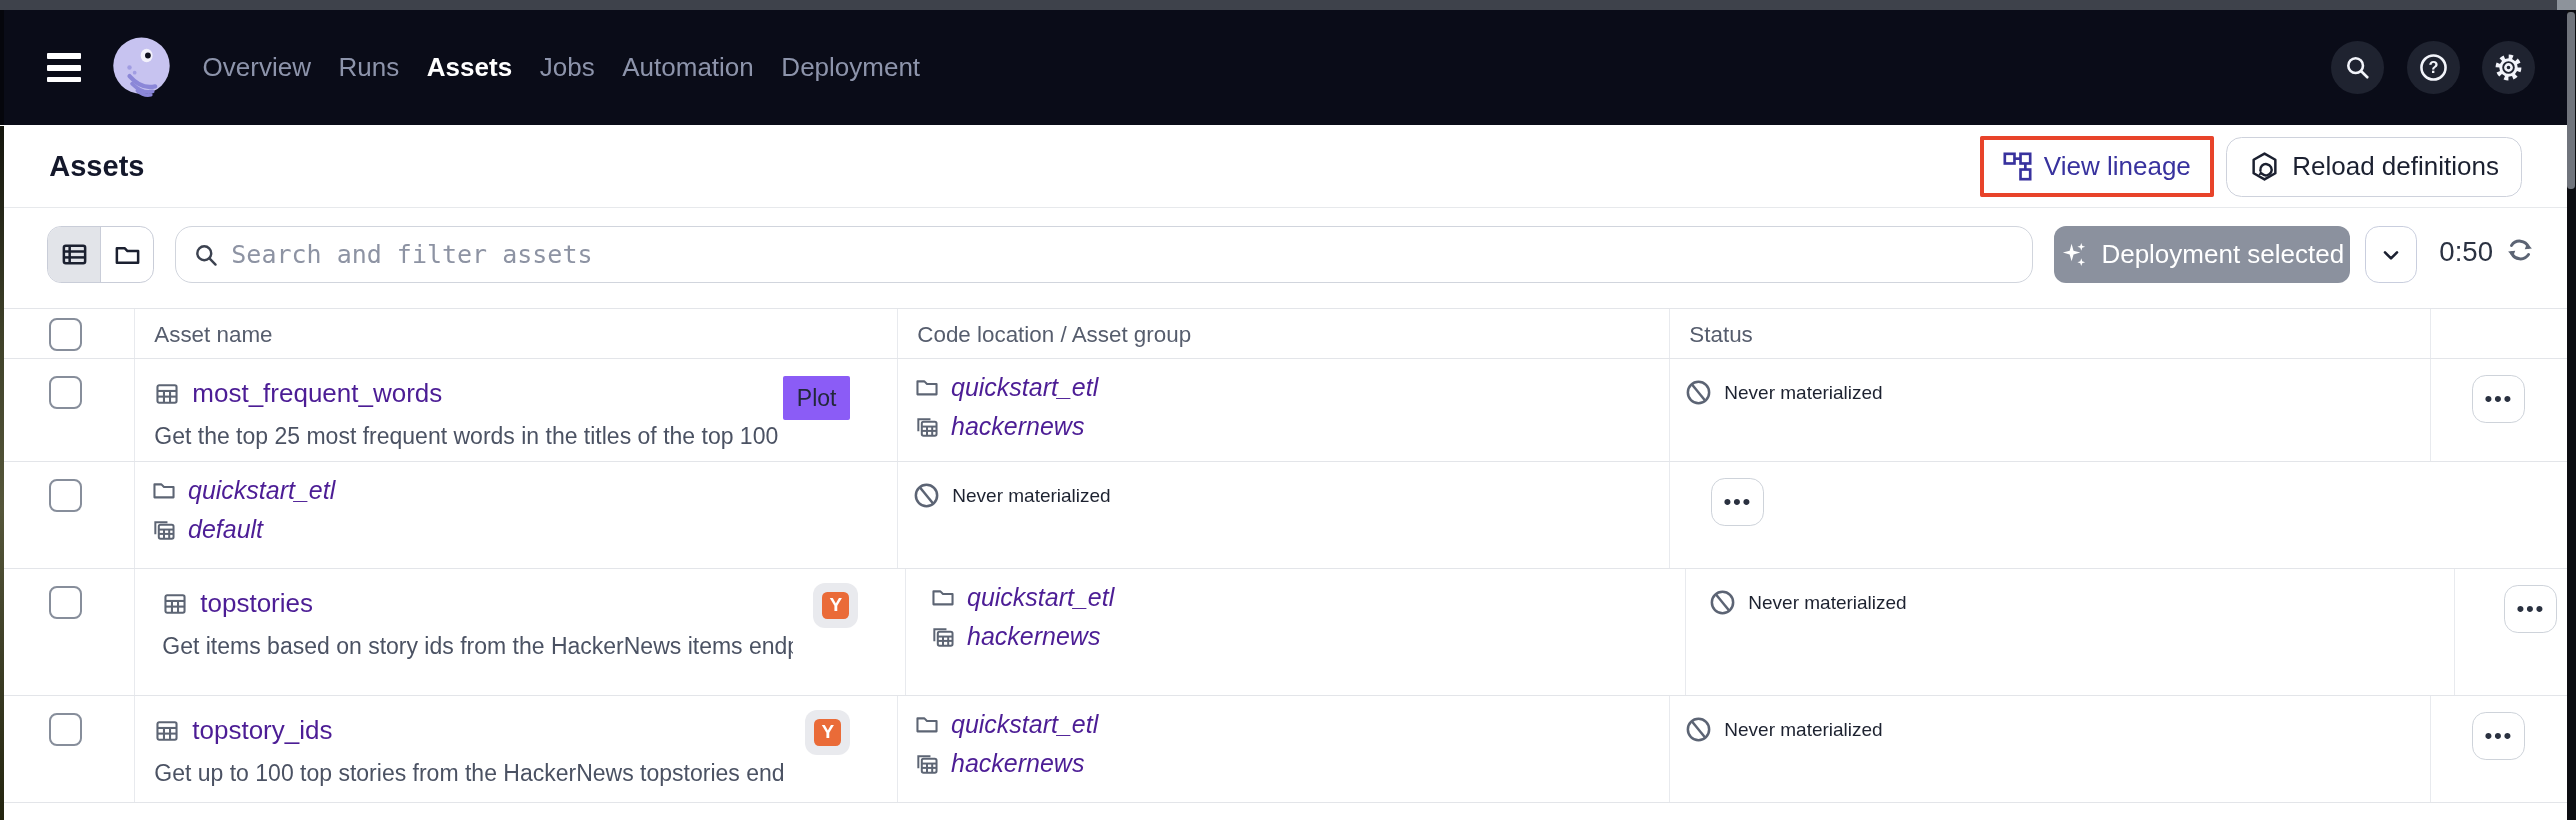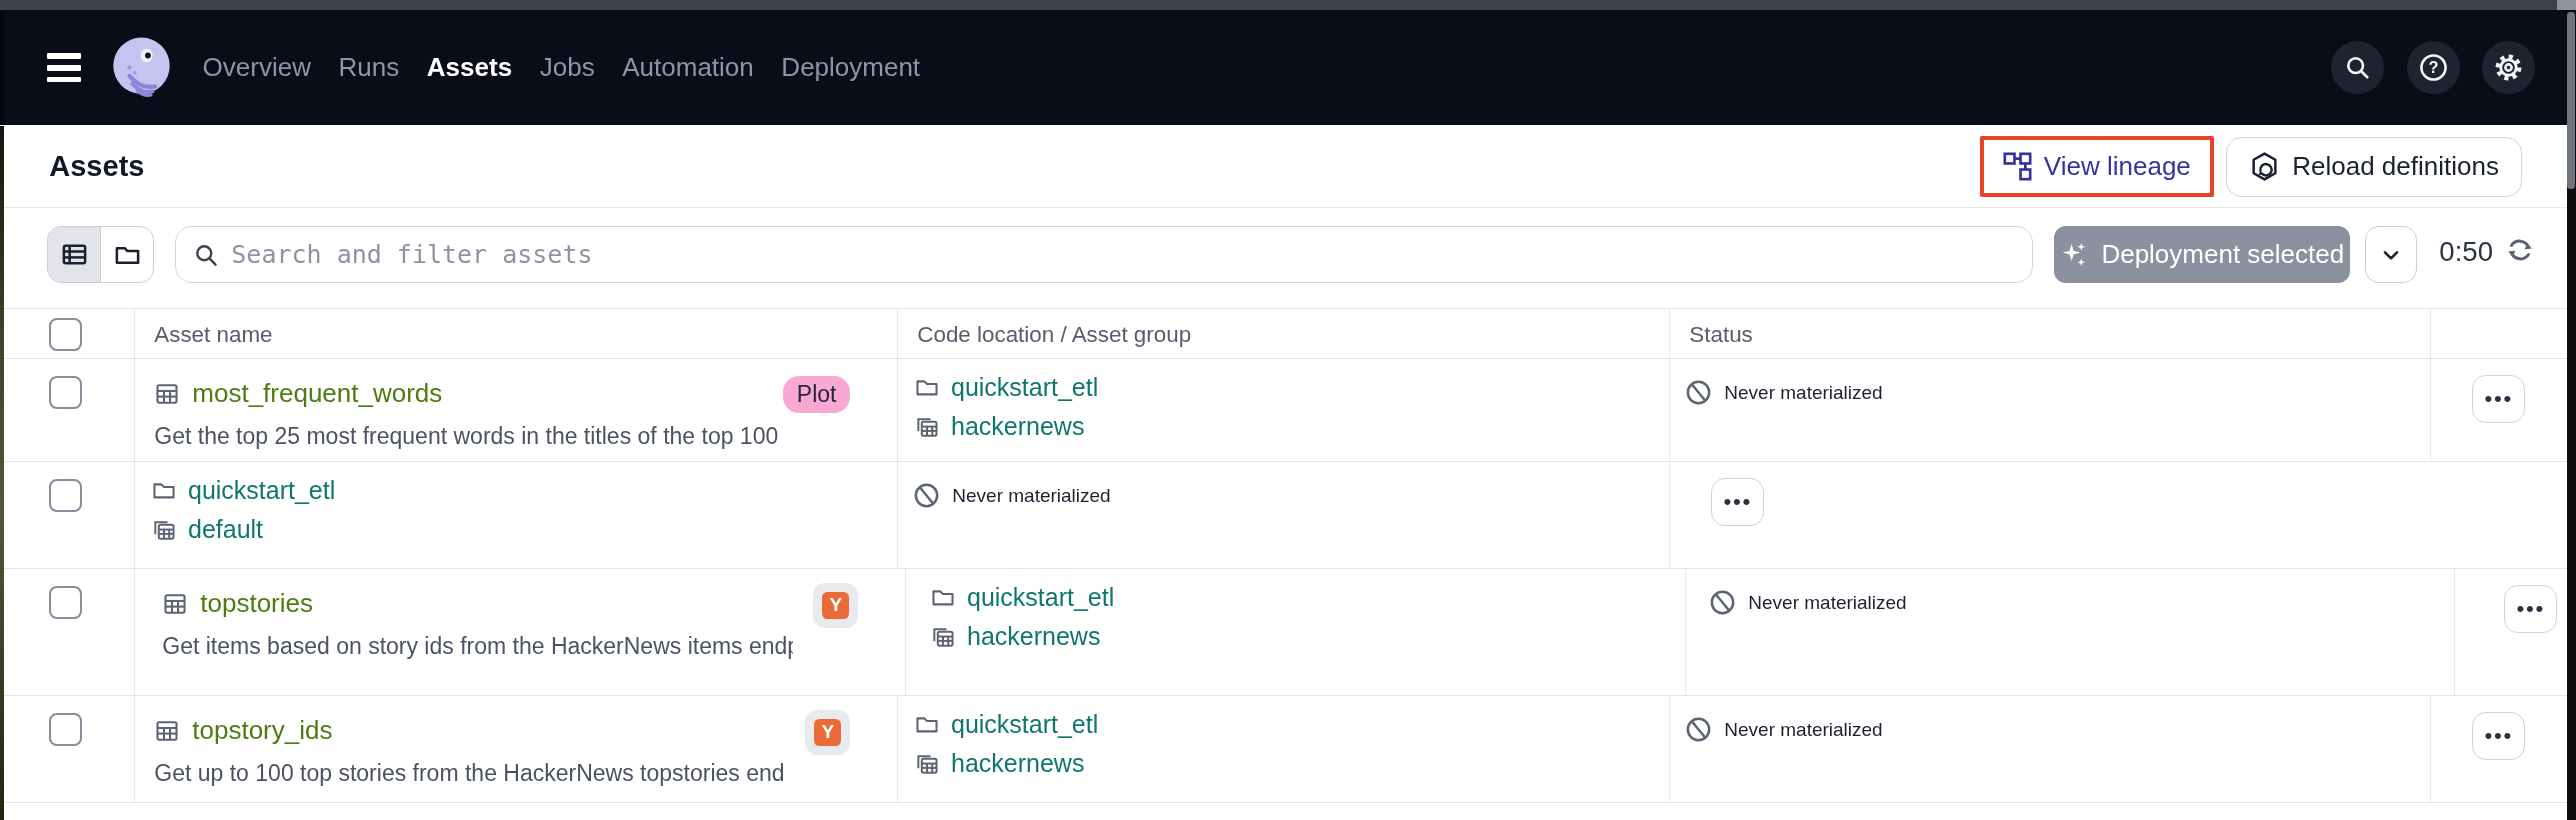--- a/index.html
+++ b/index.html
@@ -74,32 +74,32 @@
   .t-row { display:grid; grid-template-columns:131px 763px 772px 761px 1fr; border-bottom:0.9px solid #e3e5e9; }
   .t-row > div { position:relative; border-right:0.9px solid #e8eaee; }
   .t-row > div:last-child { border-right:none; }
   .t-head { height:50px; }
   .t-head .hlabel { font-size:22.4px; color:#565d6d; padding:13px 0 0 19px; }
   .r1 { height:103px; } .r2 { height:107px; } .r3 { height:127px;gap:8px; } .r4 { height:107px; }
   .checkbox { position:absolute; left:45px; top:17px; width:33px; height:33px; border:2.2px solid #878e9b;
               border-radius:7.8px; background:#ffffff; cursor:pointer; }
   .t-head .checkbox { top:8.6px; }
   .asset-line { position:absolute; left:19px; top:19px; display:flex; align-items:center; gap:12px; }
-  .asset-link { font-size:26px; color:#4d7c0f; text-decoration:none; cursor:pointer; }
+  .asset-link { font-size:26px; color:#4c1d95; text-decoration:none; cursor:pointer; }
   .asset-desc { position:absolute; left:19px; top:64px; right:112px; font-size:23px; color:#4b5263;
                 white-space:nowrap; overflow:hidden; }
-  .tag-pill { position:absolute; right:47px; top:17px; height:37px; padding:0 13.8px; background:#f9a8d4;
-              border-radius:16px; display:flex; align-items:center; font-size:23px; color:#22283a; cursor:pointer; }
+  .tag-pill { position:absolute; right:47px; top:17px; height:44px; padding:0 13.8px; background:#8b5cf6;
+              border-radius:2px; display:flex; align-items:center; font-size:23px; color:#22283a; cursor:pointer; }
   .y-pill { position:absolute; right:47px; top:13.8px; width:45px; height:45px; background:#e9eaee;
             border-radius:12px; display:flex; align-items:center; justify-content:center; cursor:pointer; }
   .y-square { width:27px; height:27px; background:#ea6b38; border-radius:5.2px; color:#ffffff;
               font-size:19px; font-weight:700; display:flex; align-items:center; justify-content:center; }
   .code-line { position:absolute; left:15.5px; display:flex; align-items:center; gap:11.2px; }
   .code-line.l1 { top:13.8px; } .code-line.l2 { top:53px; }
-  .code-link { font-size:25px; color:#0f766e; text-decoration:none; cursor:pointer; }
+  .code-link { font-size:25px; color:#4c1d95; text-decoration:none; cursor:pointer;font-style:italic; }
   .icon-muted { color:#5d6574; }
   .status-line { position:absolute; left:13.8px; top:19px; display:flex; align-items:center; gap:11.2px; }
   .status-text { font-size:19px; color:#1d2230; }
   .slash-icon { width:29px; height:29px; color:#5c6474; }
   .btn-more { position:absolute; left:41px; top:15.5px; width:53px; height:48px; background:#ffffff;
               border:1.7px solid #ced3da; border-radius:13.8px; color:#2a3140; font-size:22.4px;
               letter-spacing:1.7px; display:flex; align-items:center; justify-content:center; cursor:pointer;
               font-family:"Liberation Sans", sans-serif; }
 </style>
 </head>

